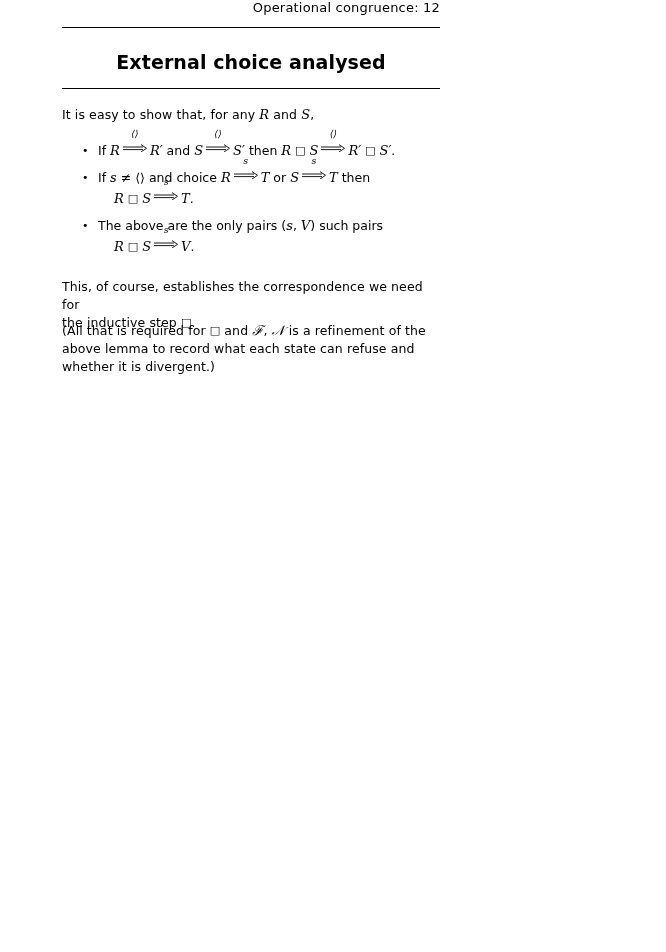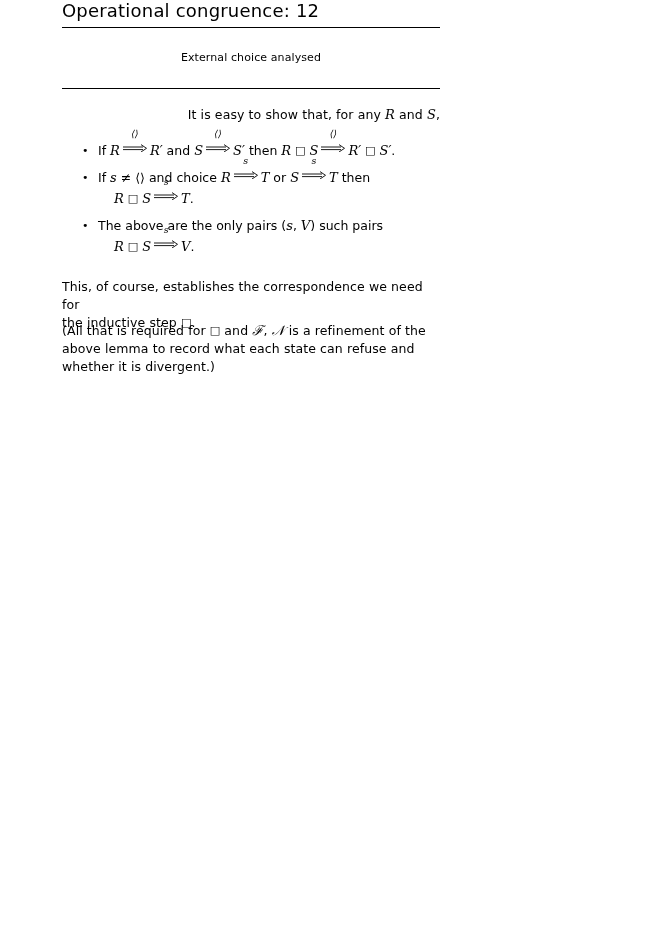--- a/index.html
+++ b/index.html
@@ -19,53 +19,54 @@
     position: absolute;
     left: 0; top: 0;
     width: 666px;
     height: 952px;
   }
   .header {
     position: absolute;
     left: 62px;
     top: 0px;
     width: 378px;
-    font-size: 18px;
+    text-align: right;
+    font-size: 13px;
     letter-spacing: 0.2px;
   }
   .rule {
     position: absolute;
     left: 62px;
     width: 378px;
     height: 1px;
     background: #000000;
   }
   #rule-top { top: 27px; }
   #rule-bottom { top: 88px; }
 
   .slide-title {
     position: absolute;
     left: 62px;
     top: 51px;
     width: 378px;
     text-align: center;
-    font-size: 11px;
-    font-weight: normal;
+    font-size: 19px;
+    font-weight: bold;
     letter-spacing: 0.1px;
   }
 
   .body-text {
     position: absolute;
     left: 62px;
     width: 378px;
     font-size: 12.5px;
     line-height: 18px;
     letter-spacing: 0.1px;
   }
-  #intro-line { top: 106px; text-align: right; }
+  #intro-line { top: 106px; }
   #para-1 { top: 278px; width: 372px; }
   #para-2 { top: 321px; width: 372px; }
 
   ul.bullets {
     position: absolute;
     left: 78px;
     top: 142px;
     width: 362px;
     margin: 0;
     padding: 0 0 0 20px;

